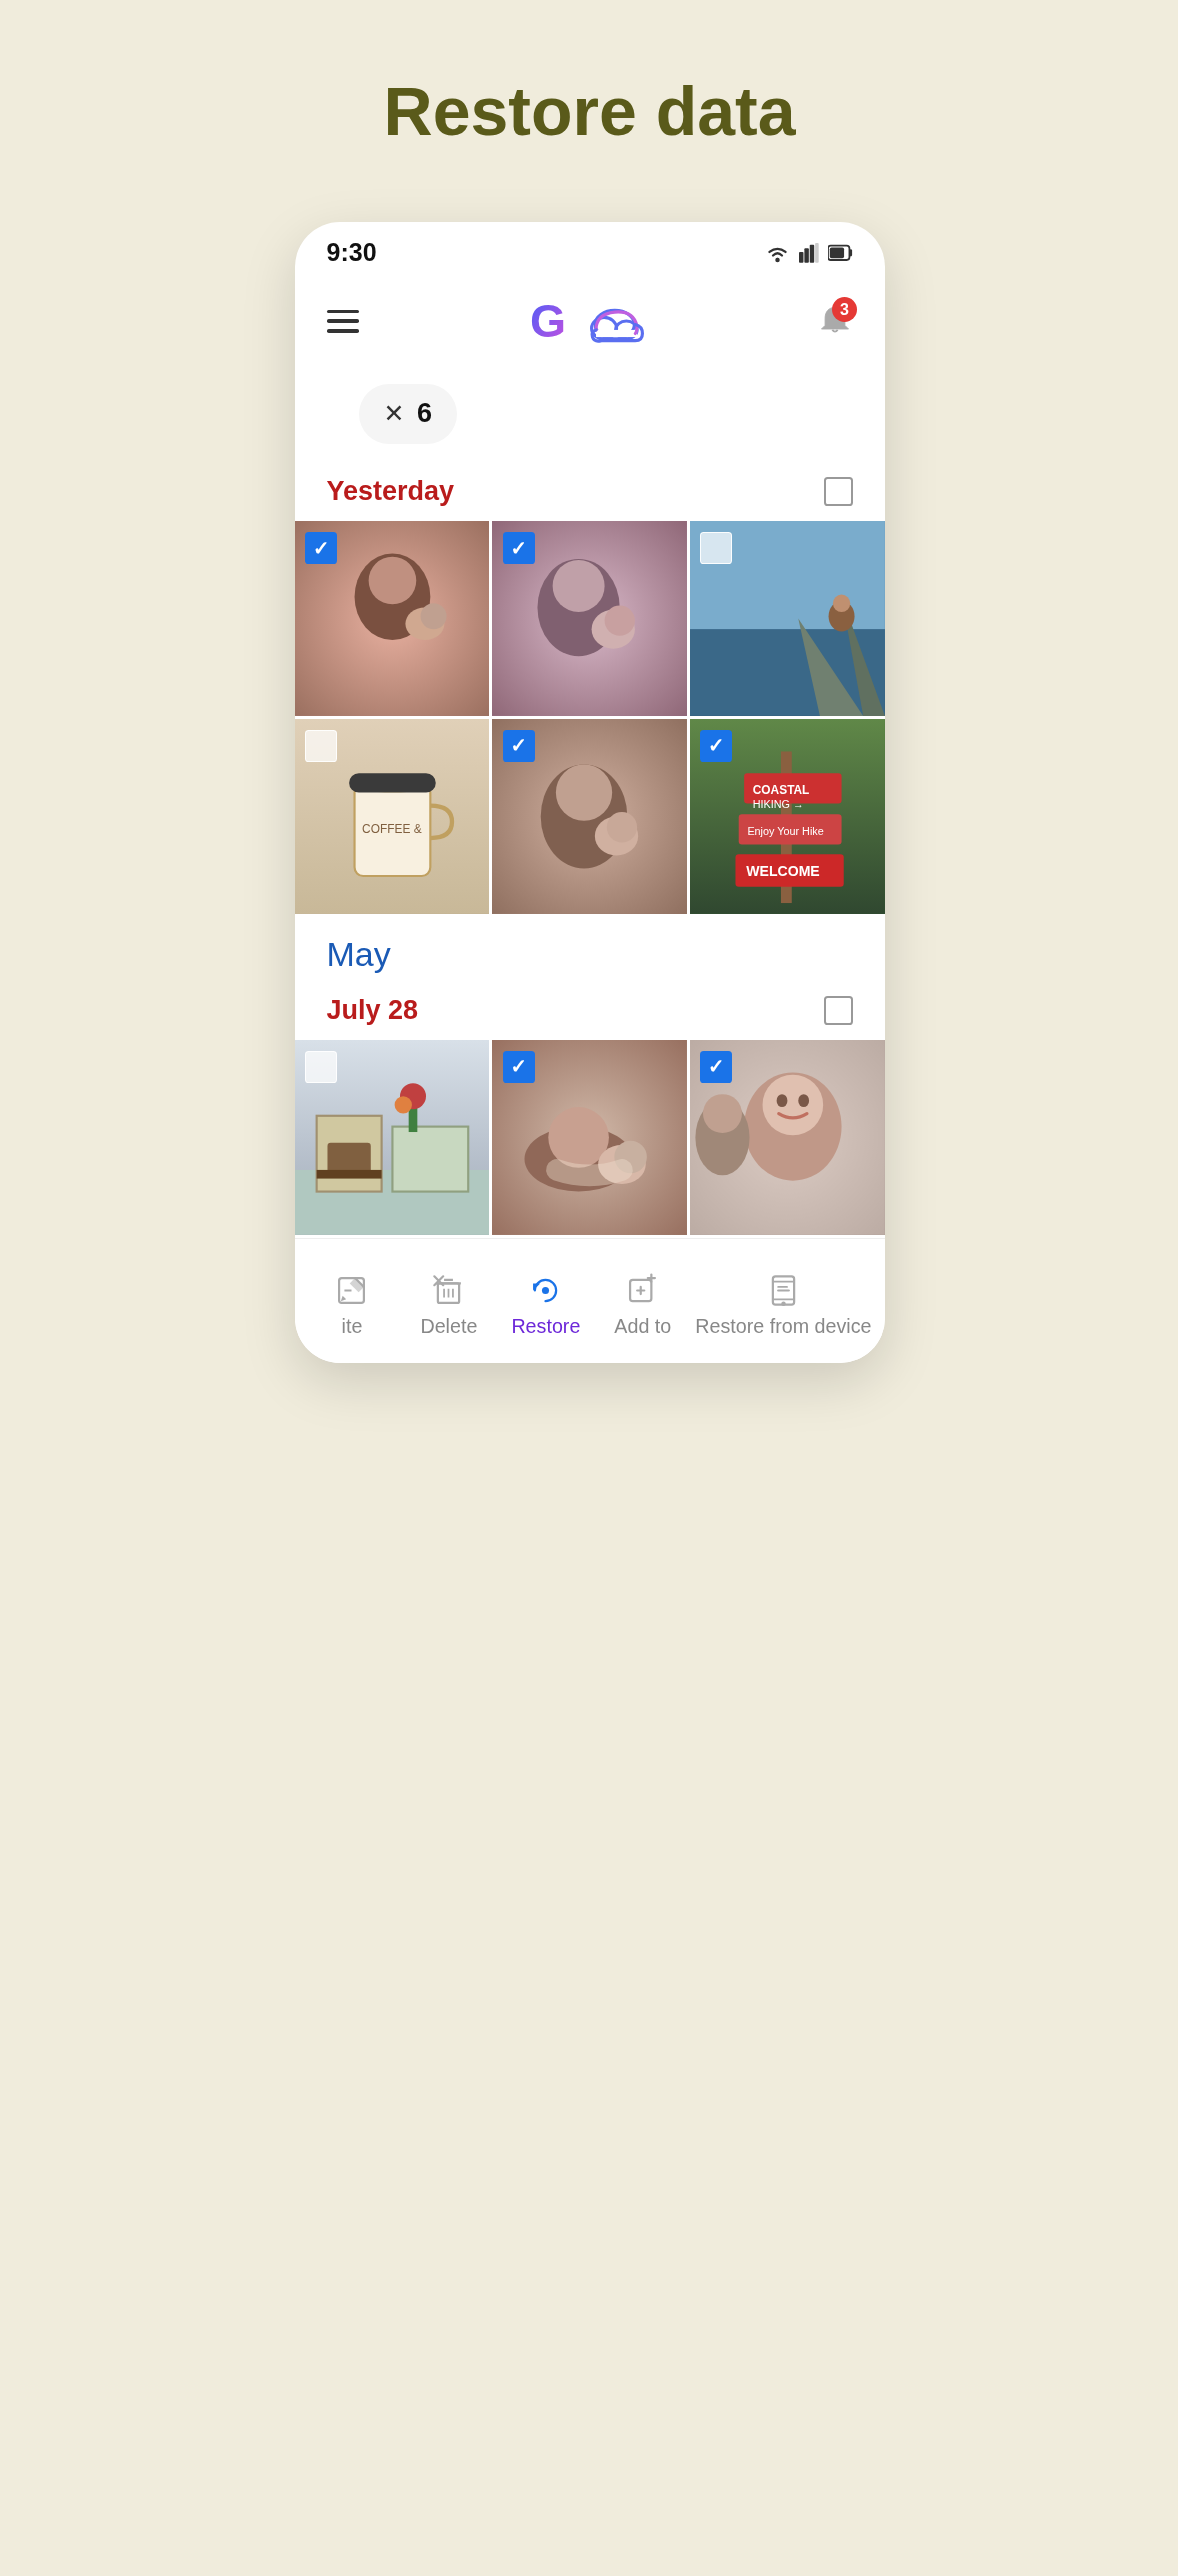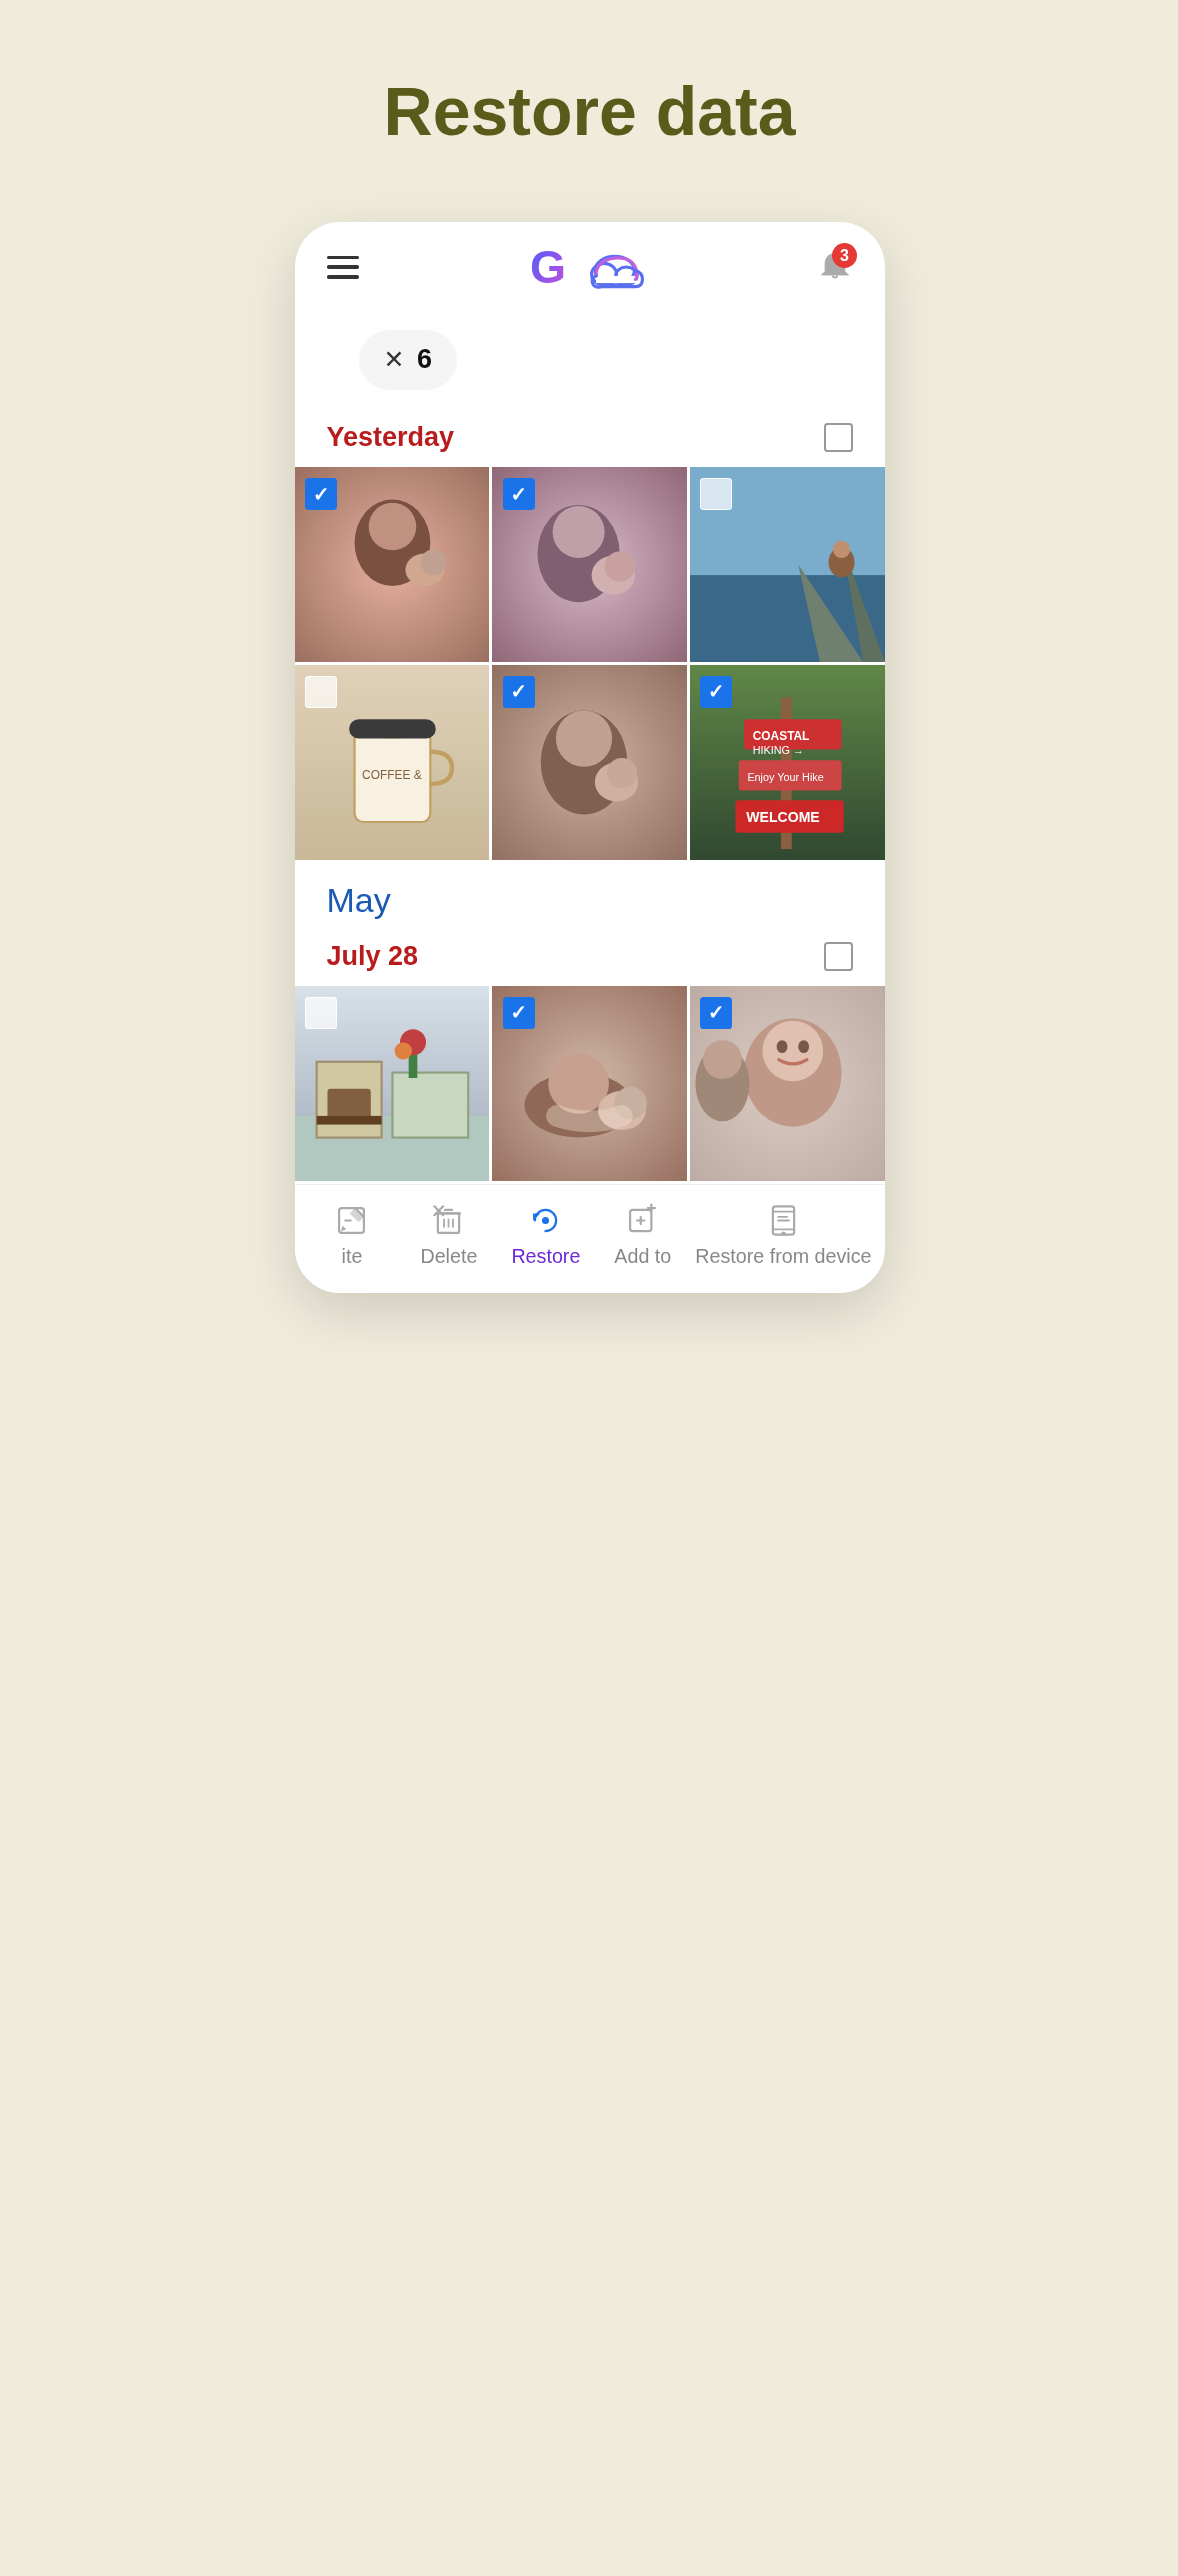--- a/index.html
+++ b/index.html
@@ -185,21 +185,21 @@
       font-size: 34px;
       font-weight: 400;
       color: #1a5ab5;
     }
 
     
     .bottom-toolbar {
       display: flex;
       justify-content: space-around;
       align-items: center;
-      padding: 16px 9px 25px;
+      padding: 32px 9px 25px;
       background: #fff;
       border-top: 0.9px solid #eee;
     }
     .toolbar-item {
       display: flex;
       flex-direction: column;
       align-items: center;
       gap: 5.4px;
       cursor: pointer;
       min-width: 89px;
@@ -242,20 +242,45 @@
   </style>
 </head>
 <body>
 
 <div class="page-headline">
   <span>Restore data</span><br>
 </div>
 
 <div class="phone-frame">
 
+  <div class="status-bar">
+    <span class="status-time">9:30</span>
+    <div class="status-icons">
+
+      <svg width="25" height="19.7" viewBox="0 0 28 22">
+        <path d="M14 18 L14 18" stroke="#333" stroke-width="3" stroke-linecap="round"></path>
+        <path d="M9 14 Q14 9 19 14" stroke="#333" stroke-width="2.5" fill="none" stroke-linecap="round"></path>
+        <path d="M5 10 Q14 3 23 10" stroke="#333" stroke-width="2.5" fill="none" stroke-linecap="round"></path>
+        <circle cx="14" cy="19" r="2.5" fill="#333"></circle>
+      </svg>
+
+      <svg width="19.7" height="19.7" viewBox="0 0 22 22">
+        <rect x="0" y="10" width="5" height="12" fill="#333" rx="1"></rect>
+        <rect x="6" y="6" width="5" height="16" fill="#333" rx="1"></rect>
+        <rect x="12" y="2" width="5" height="20" fill="#333" rx="1"></rect>
+        <rect x="18" y="0" width="4" height="22" fill="#ccc" rx="1"></rect>
+      </svg>
+
+      <svg width="25" height="19.7" viewBox="0 0 28 22">
+        <rect x="0" y="3" width="24" height="16" rx="3" fill="none" stroke="#333" stroke-width="2"></rect>
+        <rect x="24" y="7" width="3" height="8" rx="1.5" fill="#333"></rect>
+        <rect x="2" y="5" width="16" height="12" rx="2" fill="#333"></rect>
+      </svg>
+    </div>
+  </div>
 
   <div class="app-header">
     <div class="hamburger-icon">
       <span></span>
       <span></span>
       <span></span>
     </div>
     <div class="logo-area">
 
       <svg width="116" height="54" viewBox="0 0 130 60">

